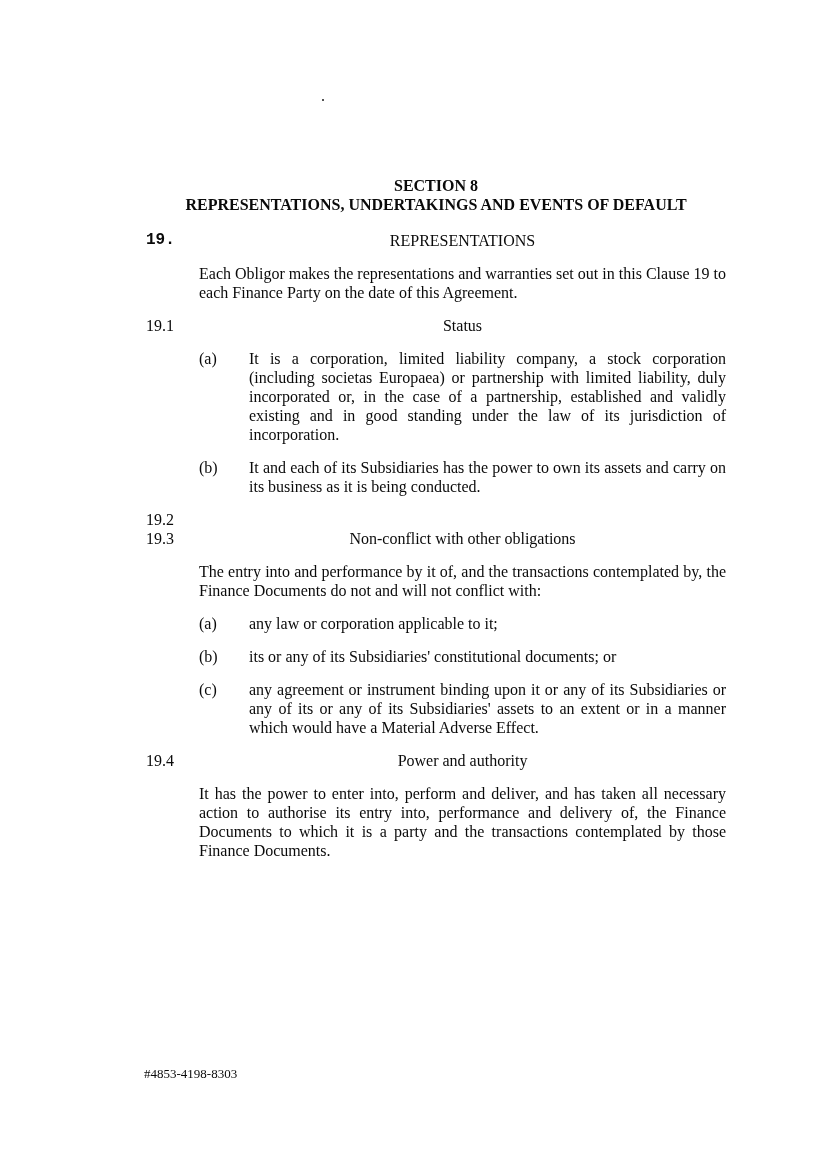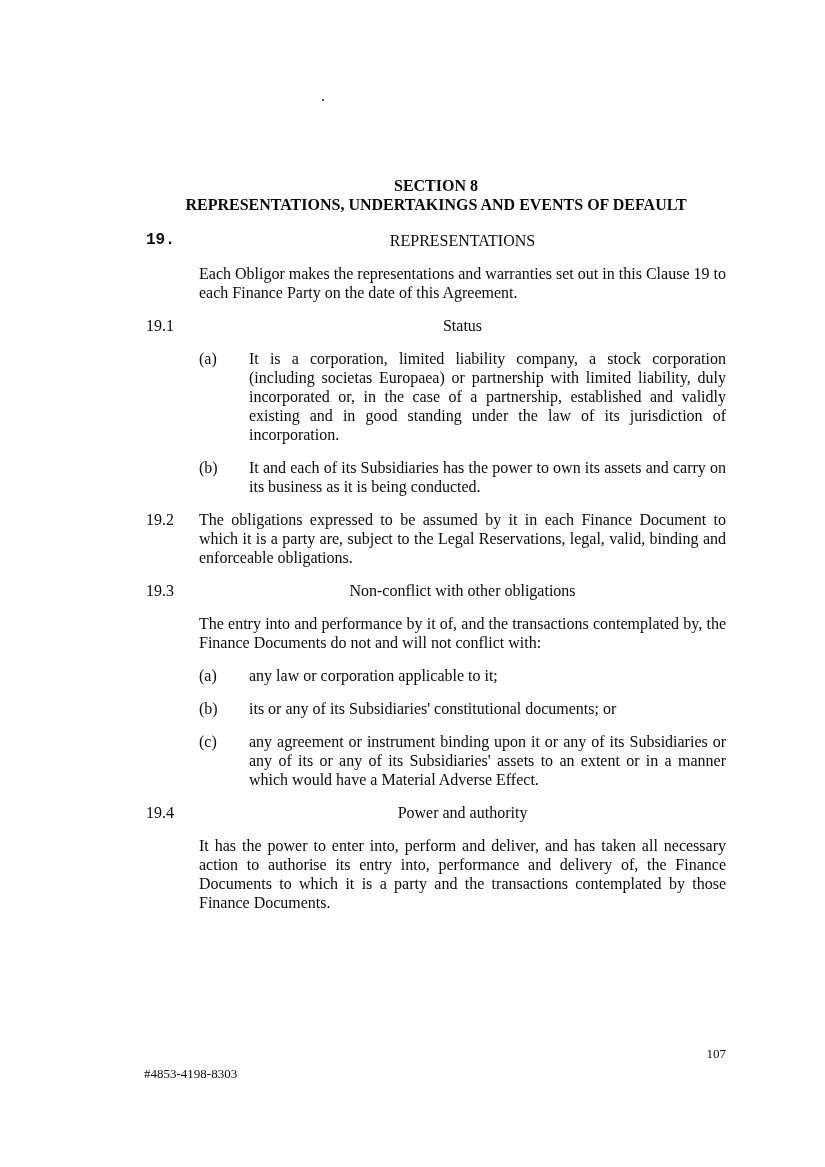--- a/index.html
+++ b/index.html
@@ -109,21 +109,20 @@
             </div>
             <div class="item">
               <div class="label">(b)</div>
               <div class="text">It and each of its Subsidiaries has the power to own its assets and carry on its business as it is being conducted.</div>
             </div>
           </div>
         </section>
         <section class="sec">
           <div class="num">19.2</div>
           <div class="body">
-            <p class="para">The obligations expressed to be assumed by it in each Finance Document to which it is a party are, subject to the Legal Reservations, legal, valid, binding and enforceable obligations.</p>
           </div>
         </section>
         <section class="sec">
           <div class="num">19.3</div>
           <div class="body">
             <h2 class="title">Non-conflict with other obligations</h2>
             <p class="para">The entry into and performance by it of, and the transactions contemplated by, the Finance Documents do not and will not conflict with:</p>
             <div class="item">
               <div class="label">(a)</div>
               <div class="text">any law or corporation applicable to it;</div>
@@ -141,17 +140,16 @@
         <section class="sec">
           <div class="num">19.4</div>
           <div class="body">
             <h2 class="title">Power and authority</h2>
             <p class="para">It has the power to enter into, perform and deliver, and has taken all necessary action to authorise its entry into, performance and delivery of, the Finance Documents to which it is a party and the transactions contemplated by those Finance Documents.</p>
           </div>
         </section>
       </main>
   </div>
 
-  <div class="page-number">107</div>
 
   <div class="doc-ref">#4853-4198-8303</div>
 
 </div>
 
 </body></html>

